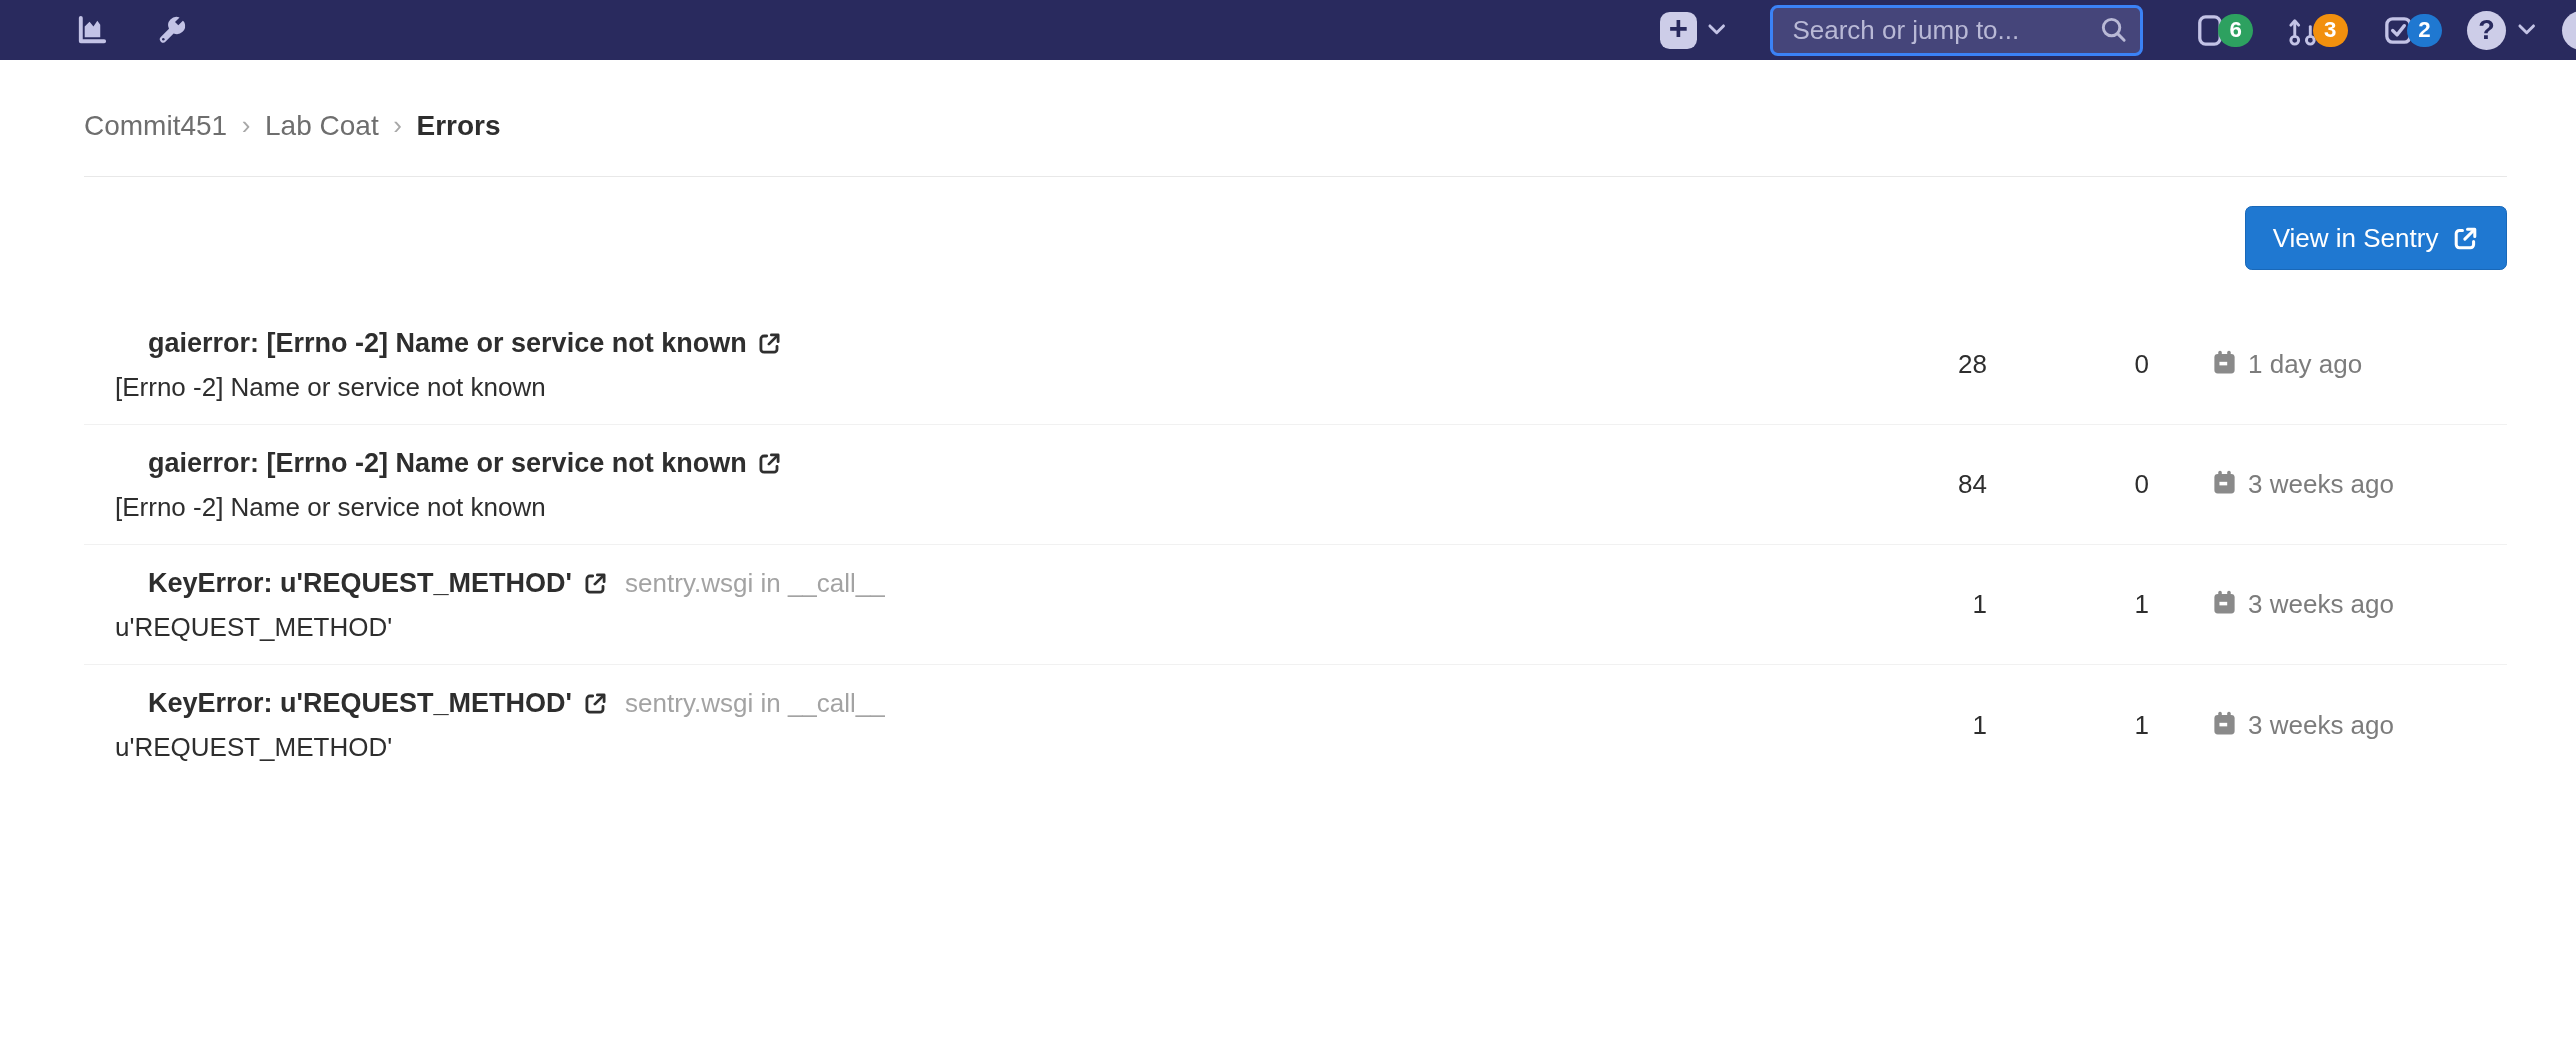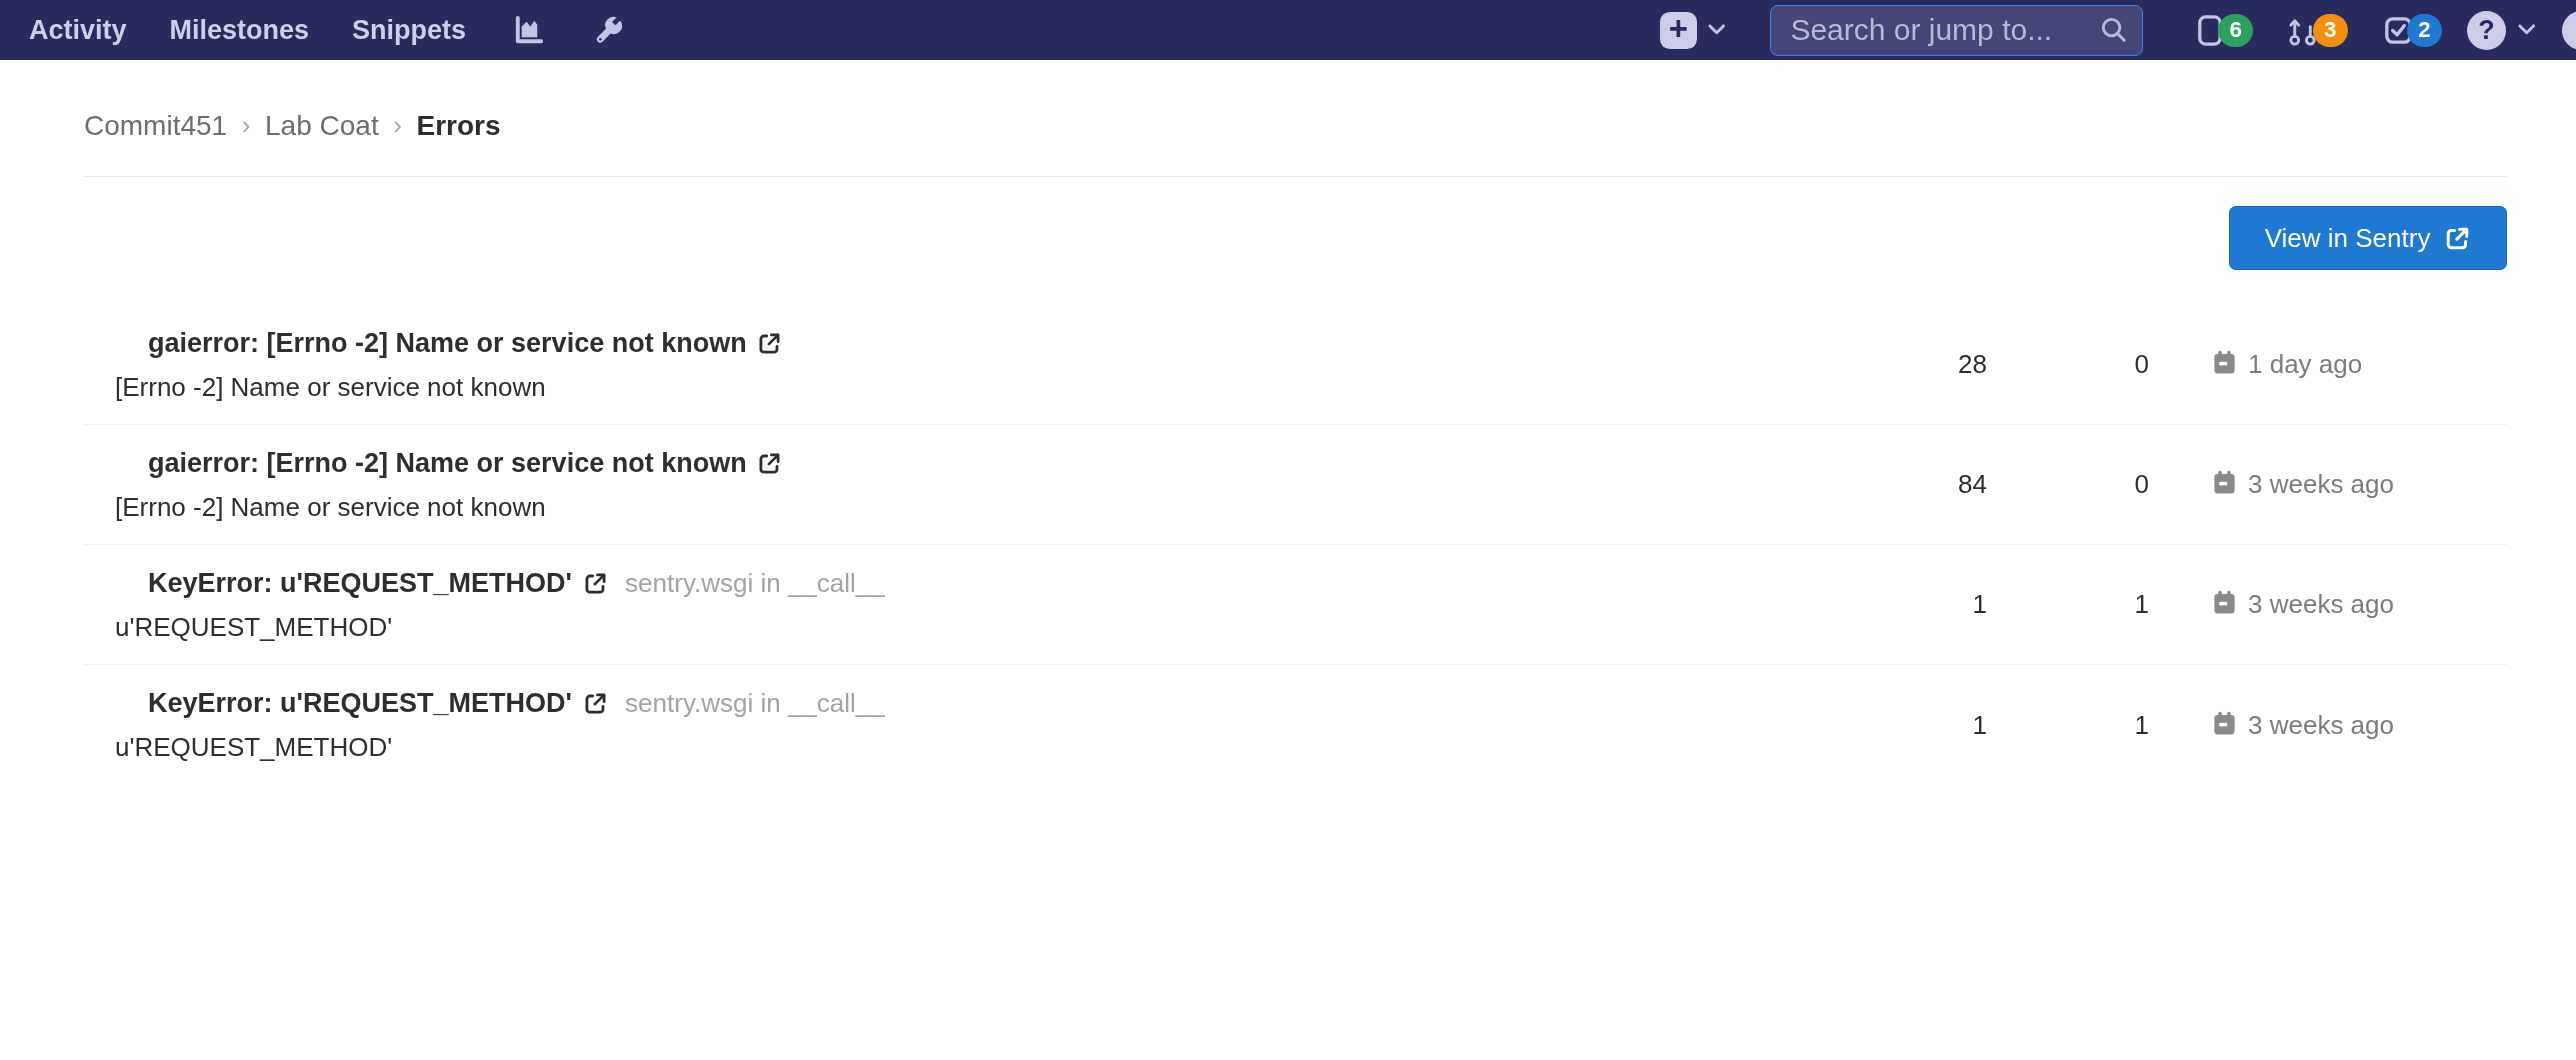--- a/index.html
+++ b/index.html
@@ -10,22 +10,22 @@
   .navbar { position:relative; height:60px; background:#292a5e; display:flex;
     align-items:center; padding:0 39px 0 29px; overflow:hidden; }
   .nav-links { display:flex; align-items:center; gap:43px; }
   .nav-link { color:#cfcfe8; font-size:27px; font-weight:600; text-decoration:none; cursor:pointer; }
   .nav-iconbtn { margin-left:45px; display:flex; align-items:center; cursor:pointer; }
   .nav-right { margin-left:auto; display:flex; align-items:center; }
   .plus-group { display:flex; align-items:center; gap:8.7px; margin-right:43px; cursor:pointer; }
   .plus-box { width:37px; height:37px; border-radius:9.7px; background:#cdcde8; color:#292a5e;
     font-size:33px; font-weight:700; display:flex; align-items:center; justify-content:center; line-height:1; padding-bottom:2.9px; }
   .searchbox { position:relative; width:373px; height:51px; margin-right:49px; }
-  .searchbox input { width:100%; height:100%; background:#45457a; border:1px solid #3b82f6;
-    border-radius:7.8px; color:#14b8a6; font-size:30px; padding:0 54px 0 19.4px; outline:none;
+  .searchbox input { width:100%; height:100%; background:#45457a; border:3px solid #3b82f6;
+    border-radius:7.8px; color:#14b8a6; font-size:26px; padding:0 54px 0 19.4px; outline:none;
     font-family:"Liberation Sans", sans-serif; }
   .searchbox input::placeholder { color:#b9b9d6; opacity:1; }
   .search-glyph { position:absolute; right:13.6px; top:9.7px; }
   .counters { display:flex; align-items:center; gap:33px; }
   .counter { display:flex; align-items:center; cursor:pointer; }
   .badge { min-width:35px; height:33px; margin-left:-8.7px; border-radius:16.5px; color:#fff;
     font-size:22.3px; font-weight:700; display:flex; align-items:center; justify-content:center; padding:0 9.7px; }
   .help-group { display:flex; align-items:center; gap:9.7px; margin-left:25px; cursor:pointer; }
   .help-circle { width:39px; height:39px; border-radius:50%; background:#cdcde8; color:#292a5e;
     font-size:27px; font-weight:700; display:flex; align-items:center; justify-content:center; }
@@ -35,21 +35,21 @@
   
   .breadcrumb-wrap { margin:0 69px 0 84px; padding:48px 0 33px; border-bottom:1.9px solid #e8e8e8;
     display:flex; align-items:center; gap:14.6px; font-size:28px; line-height:35px; }
   .crumb-link { color:#6e6e6e; text-decoration:none; cursor:pointer; }
   .crumb-sep { color:#a8a8a8; font-size:26px; }
   .crumb-current { color:#2e2e2e; font-weight:700; }
 
   
   .action-row { margin:29px 69px 35px 84px; display:flex; justify-content:flex-end; }
   .btn-sentry { background:#1f78d1; border:1px solid #1968b8; color:#fff; font-size:26px;
-    font-family:"Liberation Sans", sans-serif; border-radius:6.8px; height:64px; padding:0 35px;
+    font-family:"Liberation Sans", sans-serif; border-radius:6.8px; height:64px; padding:0 27px;
     display:flex; align-items:center; gap:13.6px; cursor:pointer; }
 
   
   .table { margin:0 69px 0 84px; }
   .t-head { background:#fafafa; border-top:1.9px solid #e3e3e3; border-bottom:1.9px solid #e3e3e3;
     height:76px; display:flex; align-items:center; padding:0 31px; font-size:26px; color:#2e2e2e; }
   .col-error { flex:1; min-width:0; }
   .col-events { width:175px; text-align:right; }
   .col-users { width:162px; text-align:right; }
   .col-last { width:327px; padding-left:62px; }
@@ -64,25 +64,20 @@
   .row-line2 { margin-top:6.8px; font-size:26px; color:#2e2e2e; line-height:37px; }
   .t-row .col-events, .t-row .col-users { align-self:center; font-size:26px; color:#2e2e2e; }
   .t-row .col-last { align-self:center; display:flex; align-items:flex-start; gap:10px;
     font-size:26px; color:#7c7c7c; }
   svg { display:block; }
 </style>
 </head>
 <body>
 
 <header class="navbar">
-  <nav class="nav-links">
-    <a class="nav-link">Activity</a>
-    <a class="nav-link">Milestones</a>
-    <a class="nav-link">Snippets</a>
-  </nav>
 
   <span class="nav-iconbtn">
     <svg width="35" height="35" viewBox="0 0 36 36">
       <polyline points="7,5 7,29 31,29" fill="none" stroke="#c3c3e6" stroke-width="4" stroke-linecap="round" stroke-linejoin="round"></polyline>
       <polygon points="11,25 11,14 16,9 20,14 24,8 27,12 27,25" fill="#c3c3e6"></polygon>
     </svg>
   </span>
   <span class="nav-iconbtn">
     <svg width="35" height="35" viewBox="0 0 36 36">
       <path fill="#c3c3e6" d="M31.5 10.2a8.6 8.6 0 0 1-11.3 10.9L12 29.3a3.4 3.4 0 1 1-4.8-4.8l8.2-8.2A8.6 8.6 0 0 1 26.3 4.6l-4.7 4.7 3.4 3.4 4.7-4.7c.9 0.6 1.5 1.3 1.8 2.2z"></path>

